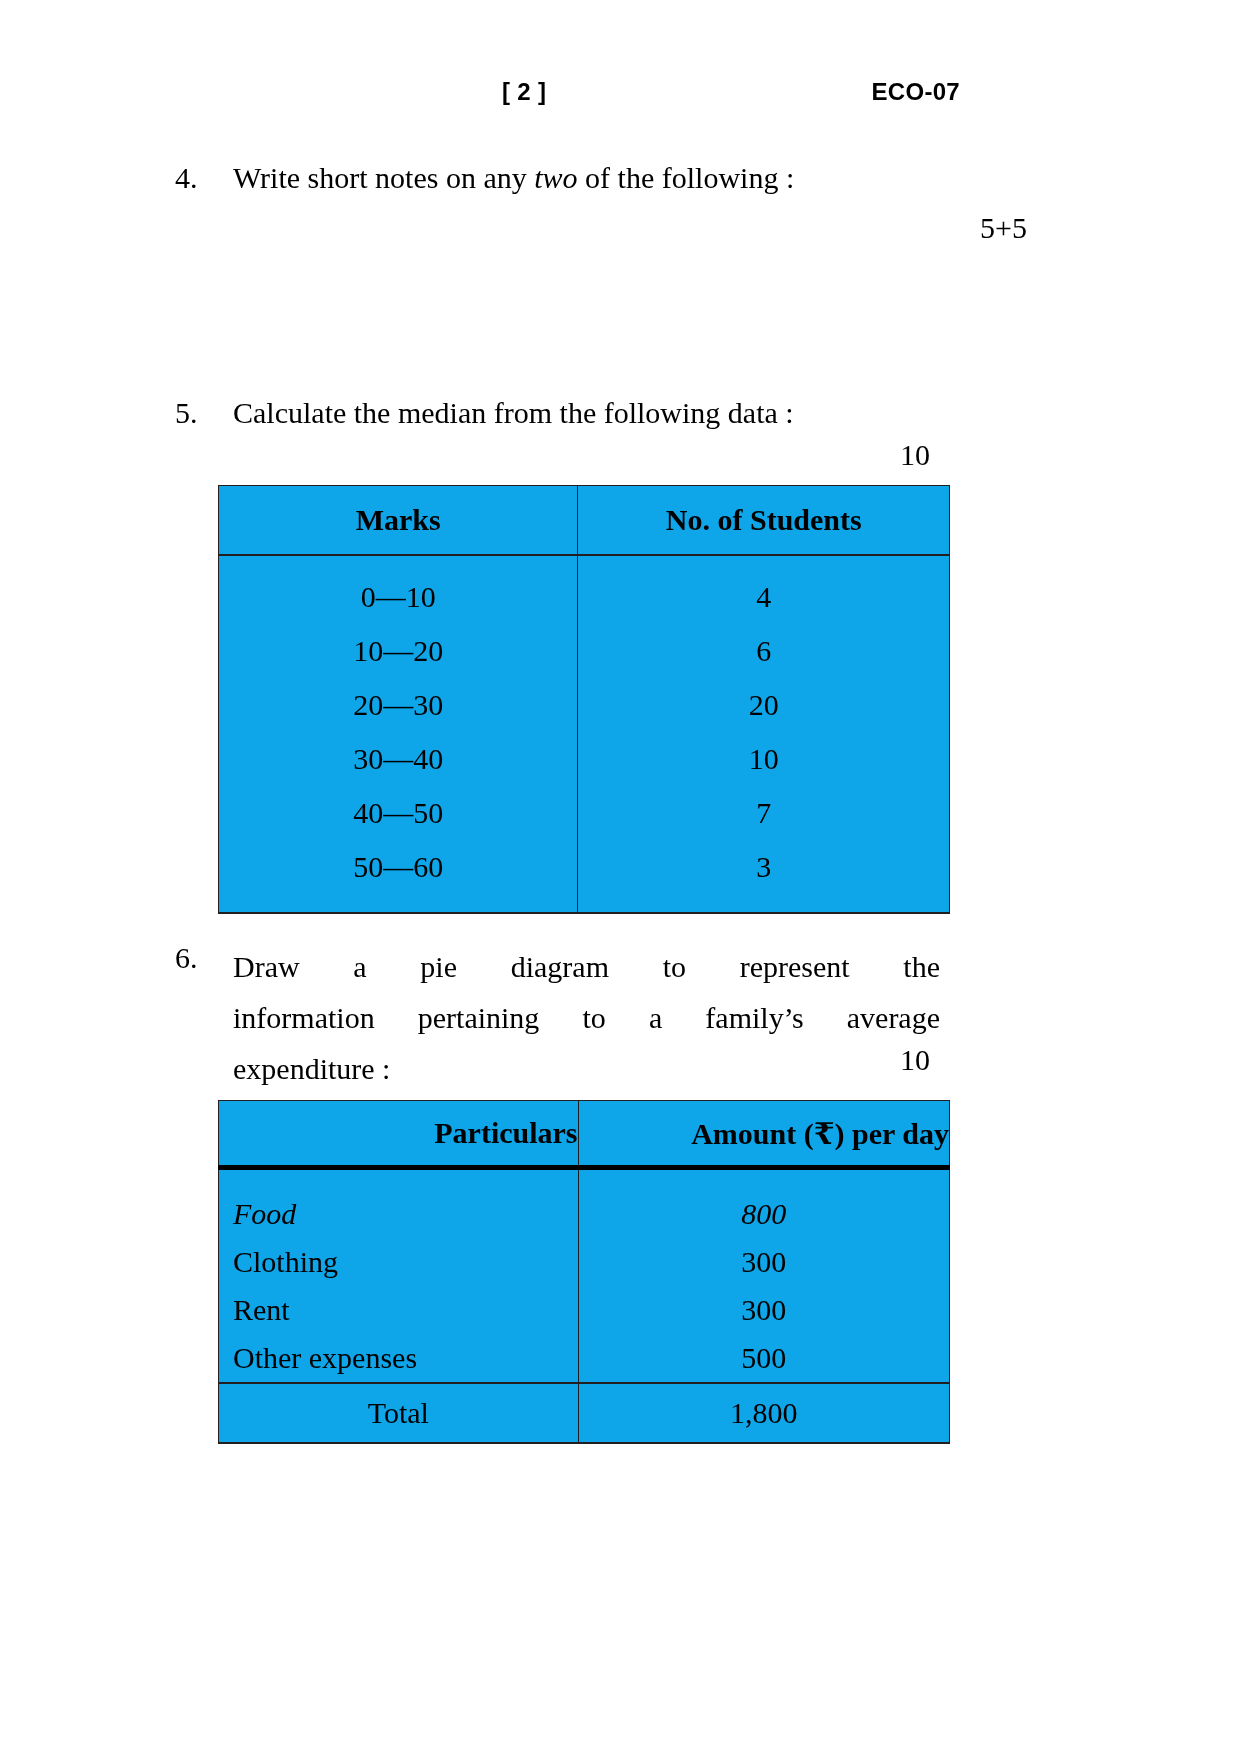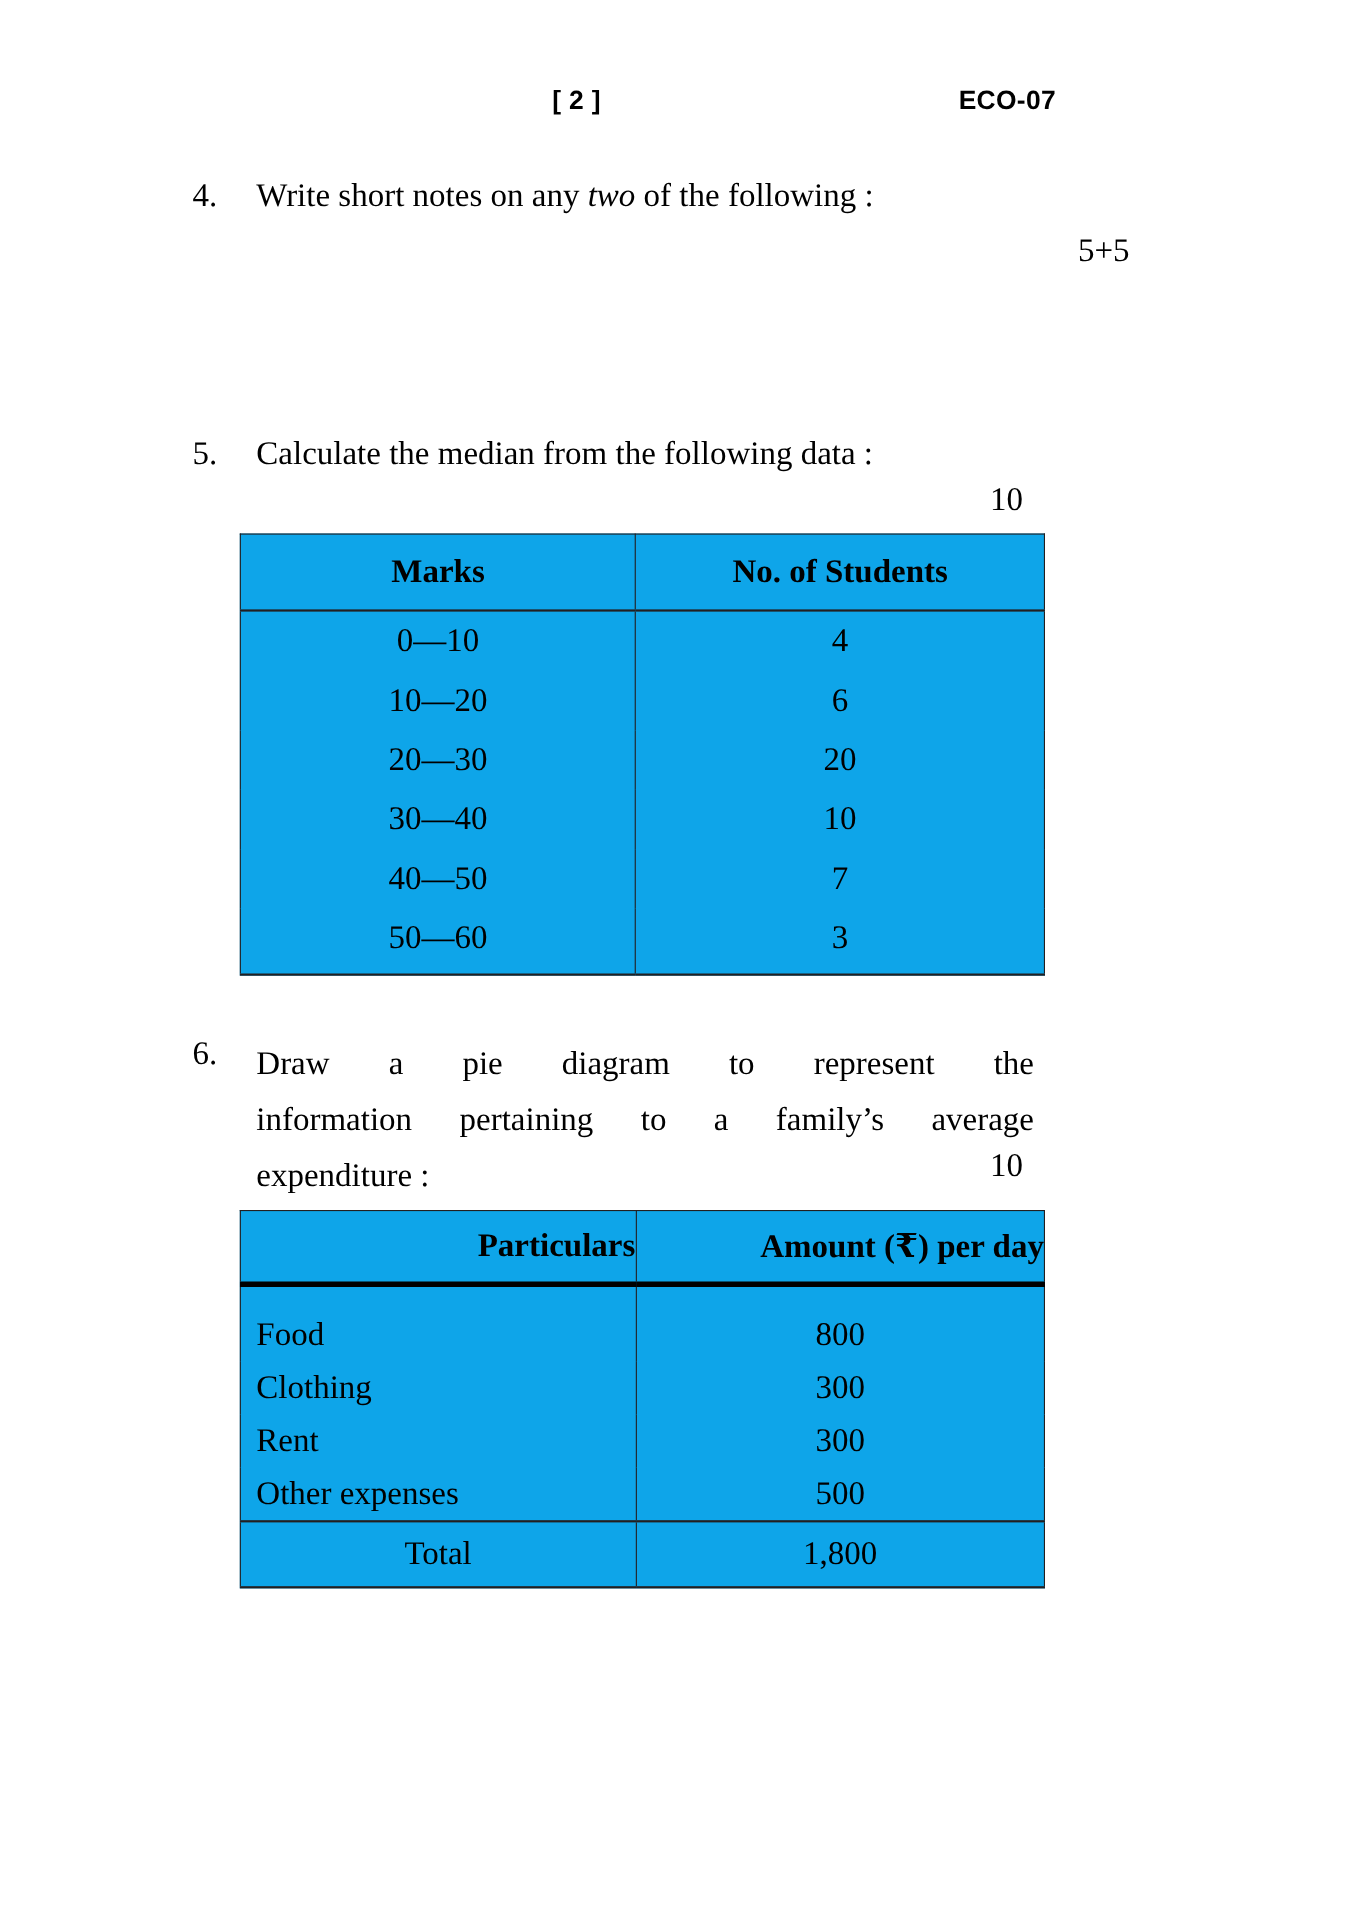--- a/index.html
+++ b/index.html
@@ -187,24 +187,24 @@
     font-size: 30px;
     border-bottom: 2px solid #231f20;
   }
   #marks-table td {
     height: 54px;
     text-align: center;
     border-top: none;
     border-bottom: none;
   }
   #marks-table tr.first-body td {
-    padding-top: 0;
+    padding-top: 14px;
   }
   #marks-table tr.last-body td {
-    padding-bottom: 5px;
+    padding-bottom: 18px;
     border-bottom: 2px solid #231f20;
   }
   #marks-table col.c1 { width: 360px; }
   #marks-table col.c2 { width: 372px; }
 
   
   #expenditure-table {
     left: 218px;
     top: 1100px;
     width: 732px;
@@ -222,20 +222,21 @@
   }
   #expenditure-table td.label-cell {
     text-align: left;
     padding-left: 14px;
   }
   #expenditure-table td.value-cell {
     text-align: center;
   }
   #expenditure-table tr.first-body td {
     padding-top: 20px;
+    font-style: italic;
   }
   #expenditure-table tr.total-row td {
     border-top: 2px solid #231f20;
     border-bottom: 2px solid #231f20;
     text-align: center;
     padding-left: 0;
     height: 58px;
   }
   #expenditure-table col.c1 { width: 360px; }
   #expenditure-table col.c2 { width: 372px; }

